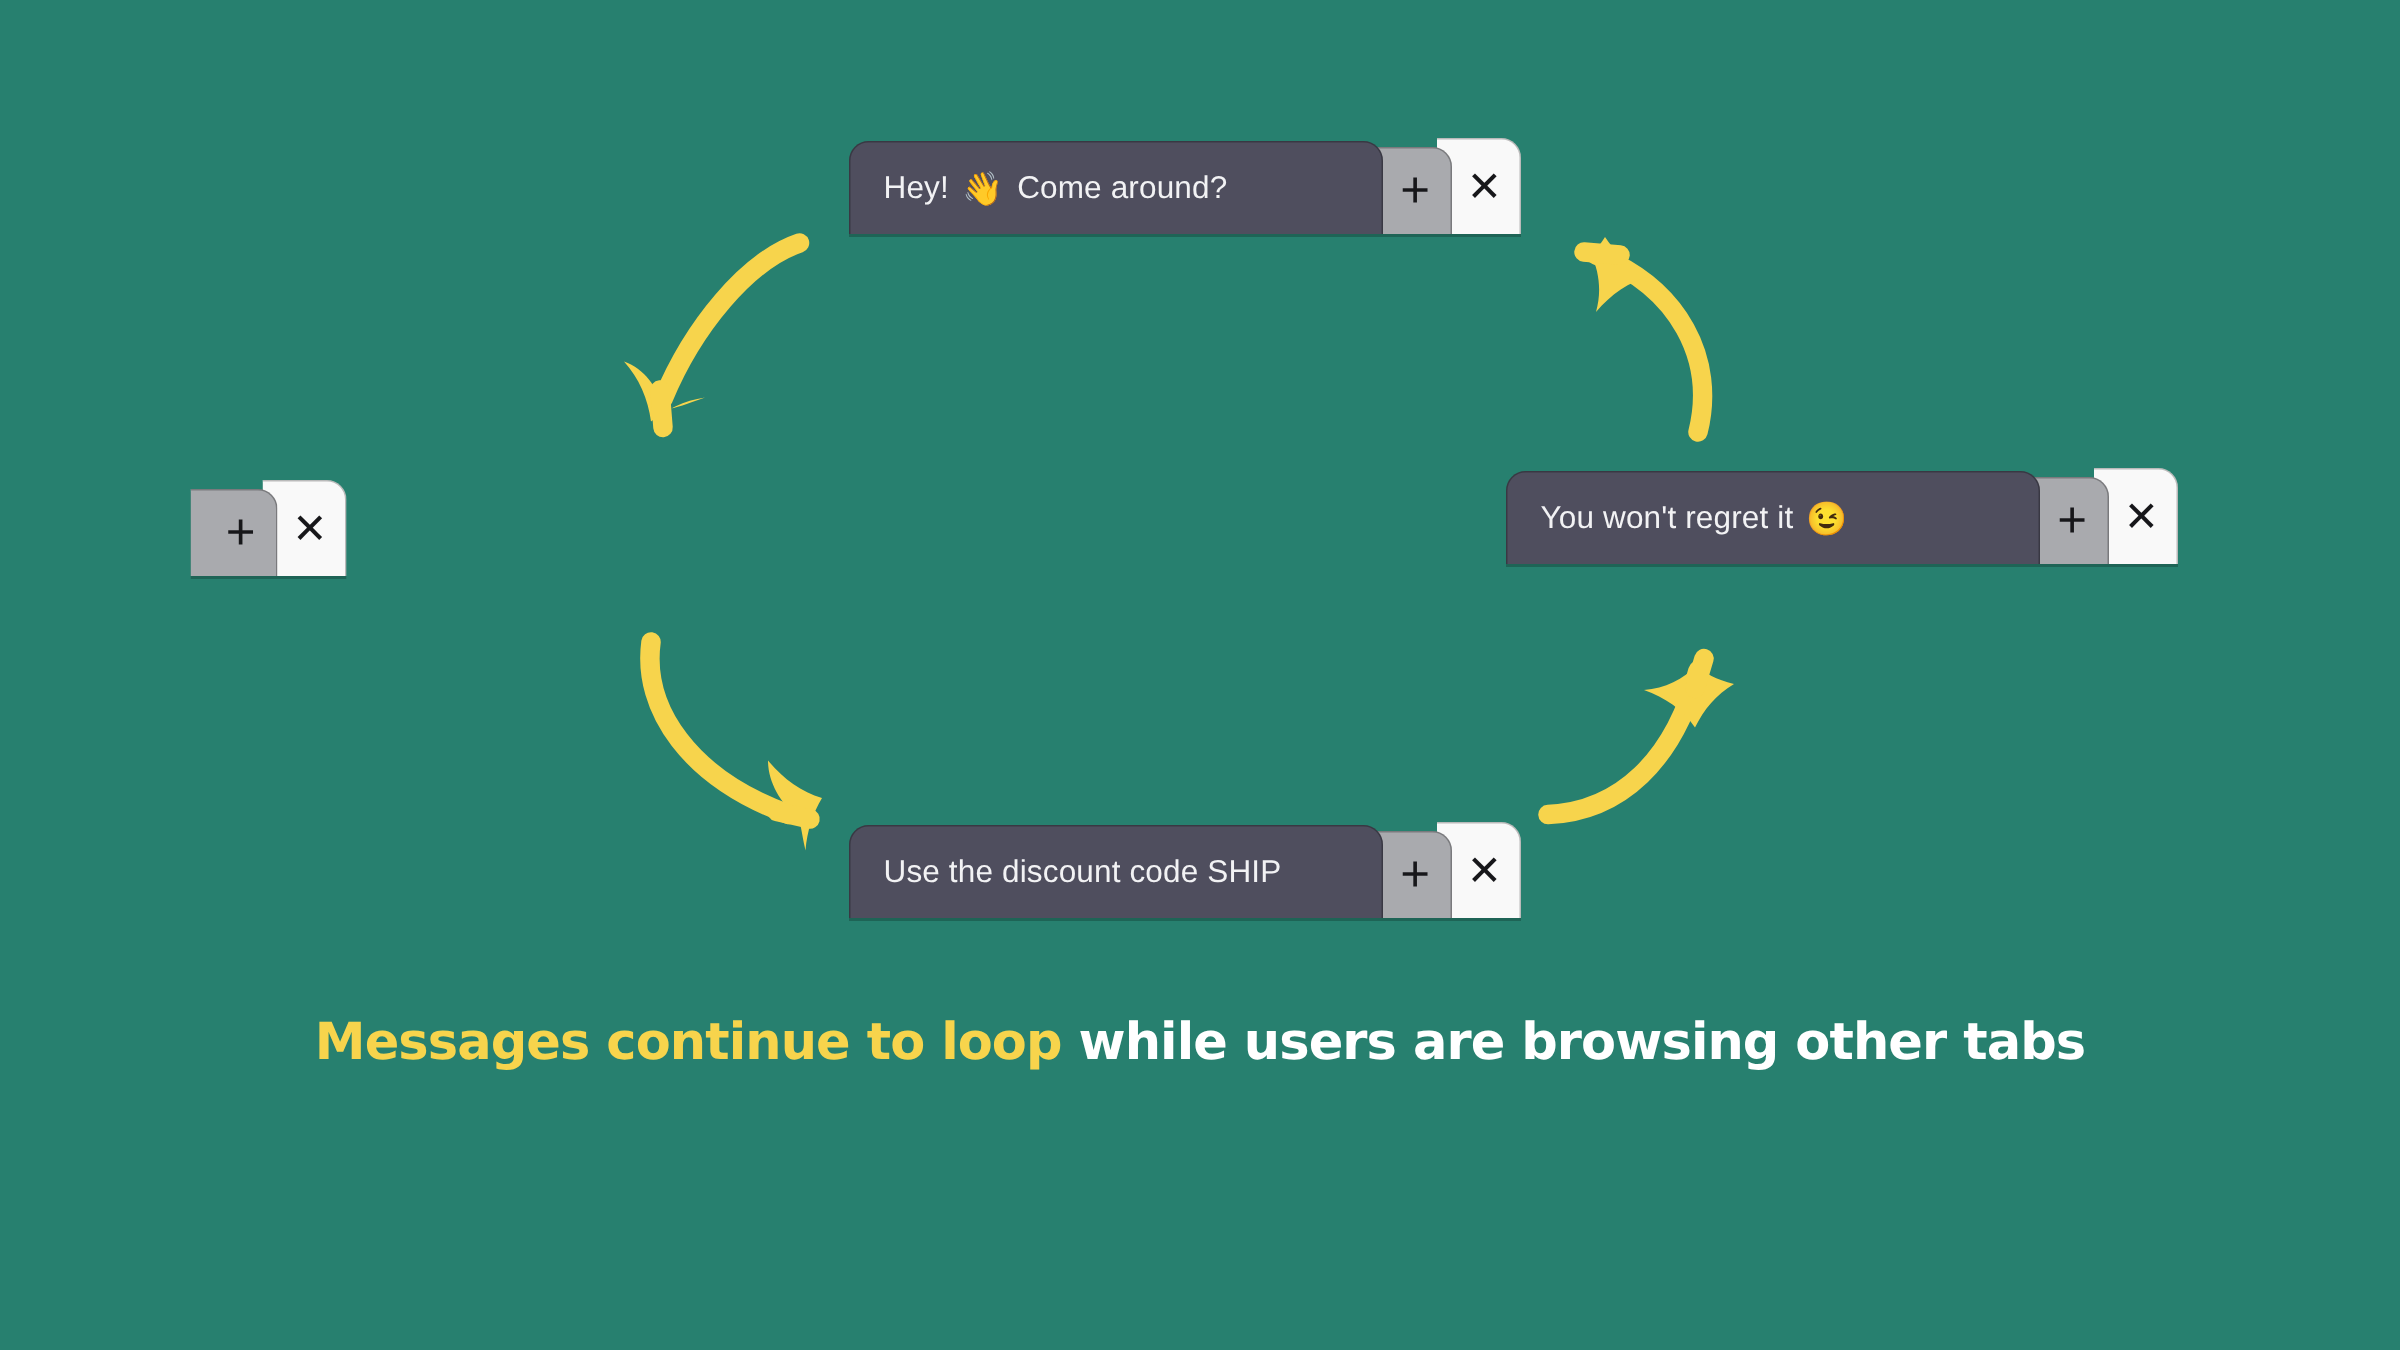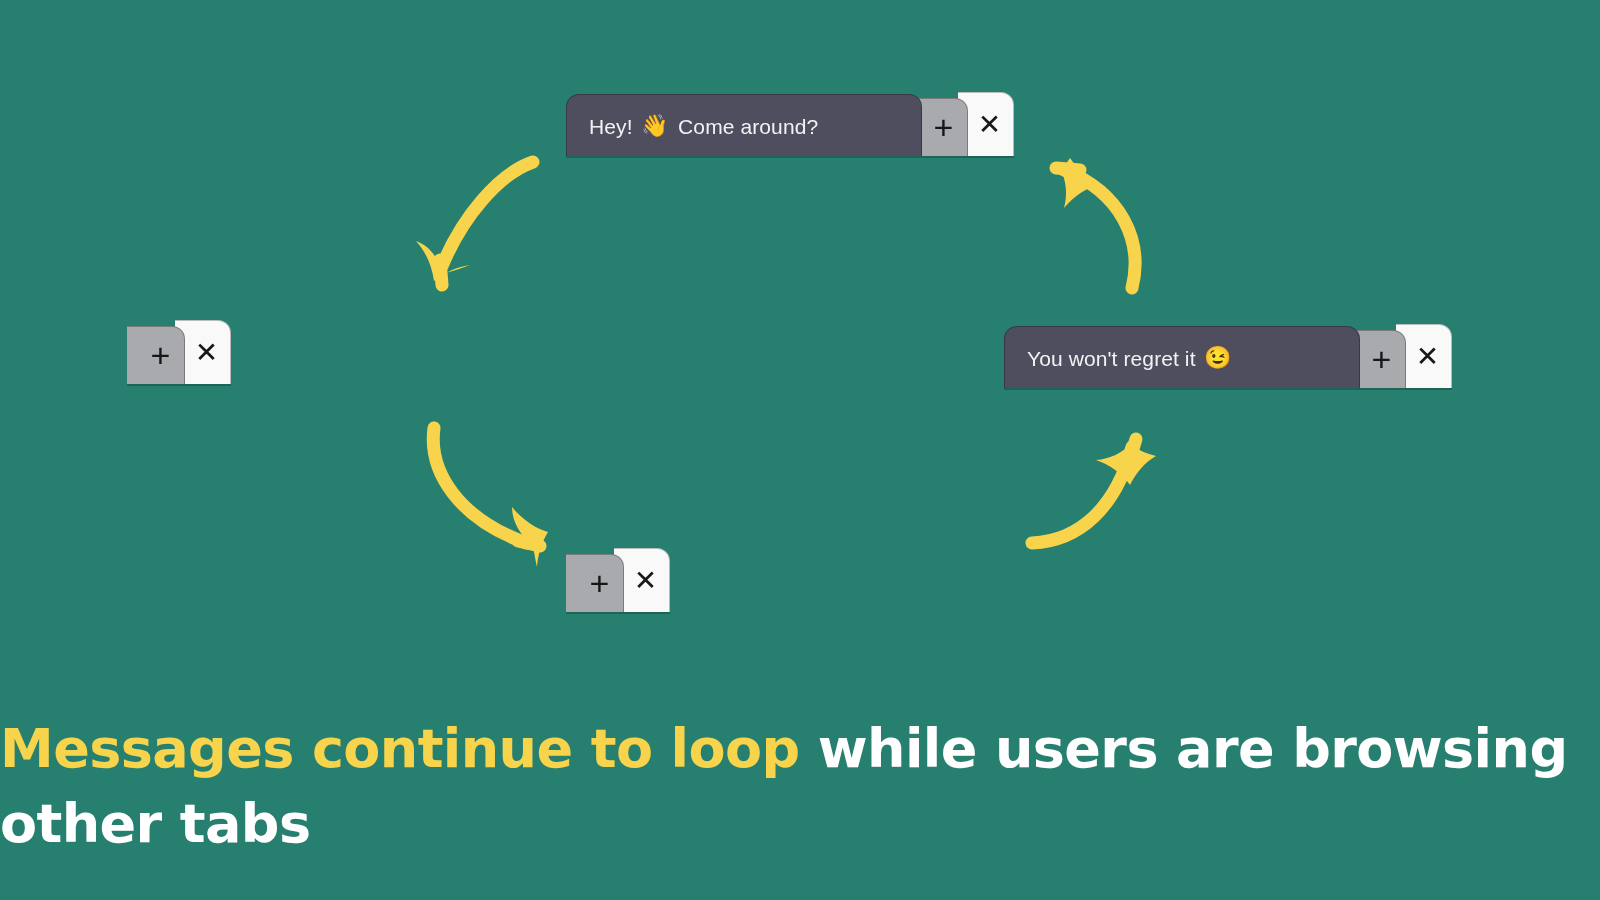--- a/index.html
+++ b/index.html
@@ -42,21 +42,21 @@
     margin-right: -12px;
     z-index: 3;
   }
   .tab-msg .label {
     color: #f2f2f4;
     font-size: 21px;
     letter-spacing: 0.1px;
     line-height: 1;
     white-space: nowrap;
     display: flex;
-    align-items: flex-end;
+    align-items: center;
     gap: 9px;
   }
   .tab-msg .label .emoji {
     font-size: 22px;
     line-height: 1;
   }
   .tab-plus {
     position: relative;
     width: 58px;
     height: 58px;
@@ -99,25 +99,25 @@
   .glyph-close { font-size: 28px; }
 
   
   .arrow-svg { position: absolute; overflow: visible; }
 
   
   .caption {
     position: absolute;
     left: 0;
     right: 0;
-    top: 712px;
-    text-align: left;
+    top: 672px;
+    text-align: center;
     font-family: "DejaVu Sans", sans-serif;
     font-weight: bold;
-    font-size: 54px;
+    font-size: 34px;
     line-height: 1.38;
     color: #ffffff;
     letter-spacing: -0.6px;
   }
   .caption .hl { color: #f7d44c; }
 </style>
 </head>
 <body style="background: rgb(39, 128, 111);">
 
 <div id="stage">
@@ -168,37 +168,42 @@
 
   <div class="tab-group" style="left:127px; top:320px;">
     <div class="tab-plus">
       <span class="glyph-plus">+</span>
     </div>
     <div class="tab-close">
       <span class="glyph-close">✕</span>
     </div>
   </div>
 
-  <div class="tab-group" style="left:1004px; top:324px;">
+  <div class="tab-group" style="left:1004px; top:312px;">
     <div class="tab-msg" style="width:356px;">
       <span class="label">
         <span>You won't regret it</span>
         <span class="emoji">😉</span>
         <span></span>
       </span>
     </div>
     <div class="tab-plus">
       <span class="glyph-plus">+</span>
     </div>
     <div class="tab-close">
       <span class="glyph-close">✕</span>
     </div>
   </div>
 
   <div class="tab-group" style="left:566px; top:548px;">
+    <div class="tab-msg" style="width:356px;">
+      <span class="label">
+        <span>Use the discount code SHIP</span>
+      </span>
+    </div>
     <div class="tab-plus">
       <span class="glyph-plus">+</span>
     </div>
     <div class="tab-close">
       <span class="glyph-close">✕</span>
     </div>
   </div>
 
   <div class="caption">
     <span class="hl">Messages continue to loop</span><span> while users are browsing other tabs</span>

